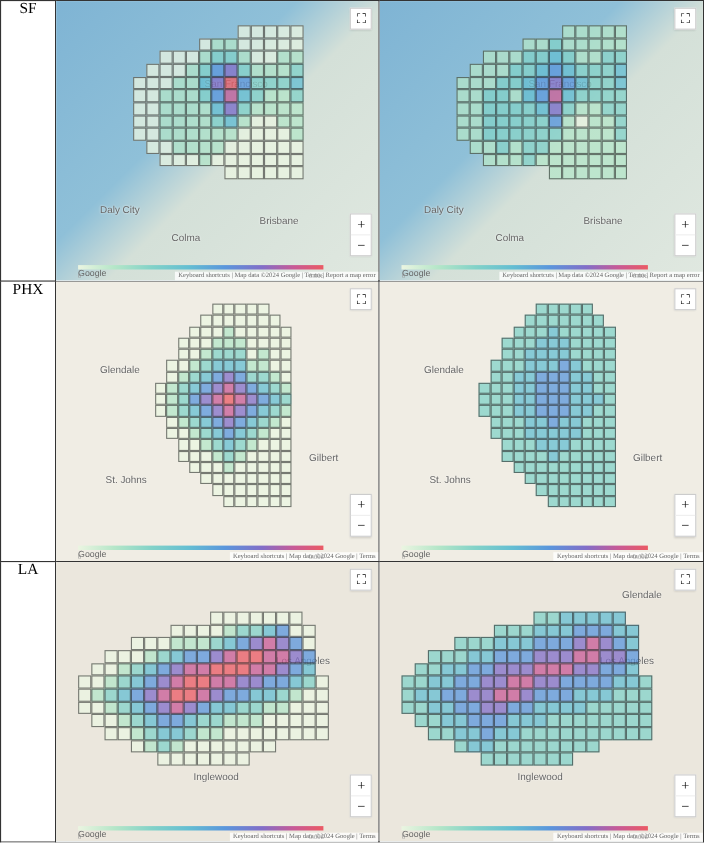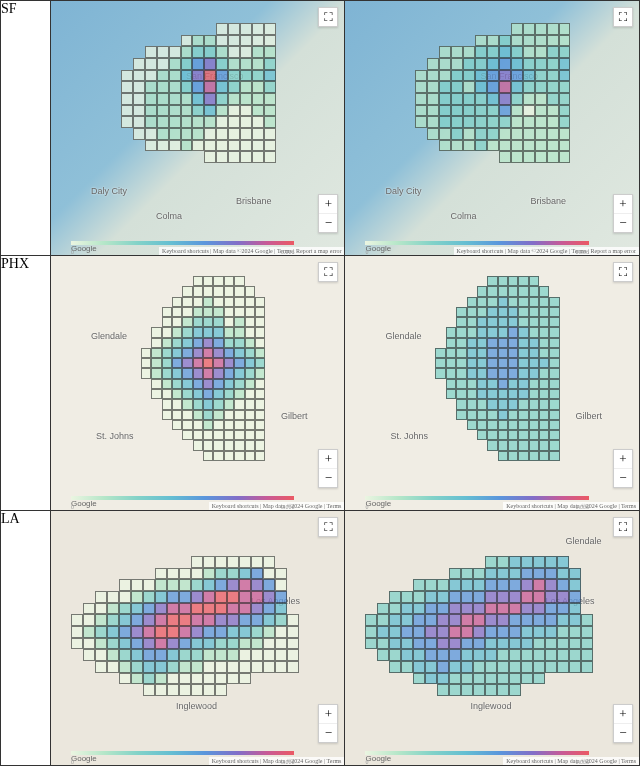--- a/index.html
+++ b/index.html
@@ -18,21 +18,21 @@
     }
     .figure-table td {
       border: 1px solid #333;
       vertical-align: top;
       padding: 0;
     }
     .label-cell {
       width: 50px;
       padding: 8px 6px;
       font-size: 14px;
-      text-align: left;
+      text-align: center;
     }
     .map-cell {
       width: 295px;
       height: 255px;
       position: relative;
       background: #e8eef0;
     }
     .map-container {
       width: 100%;
       height: 100%;

